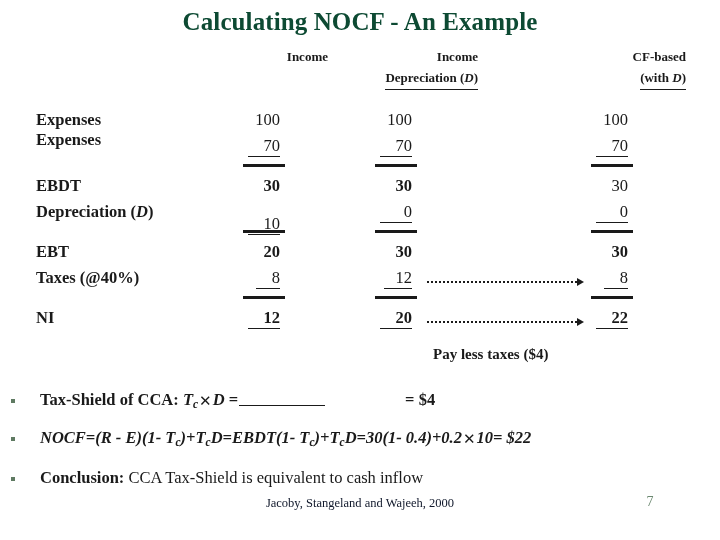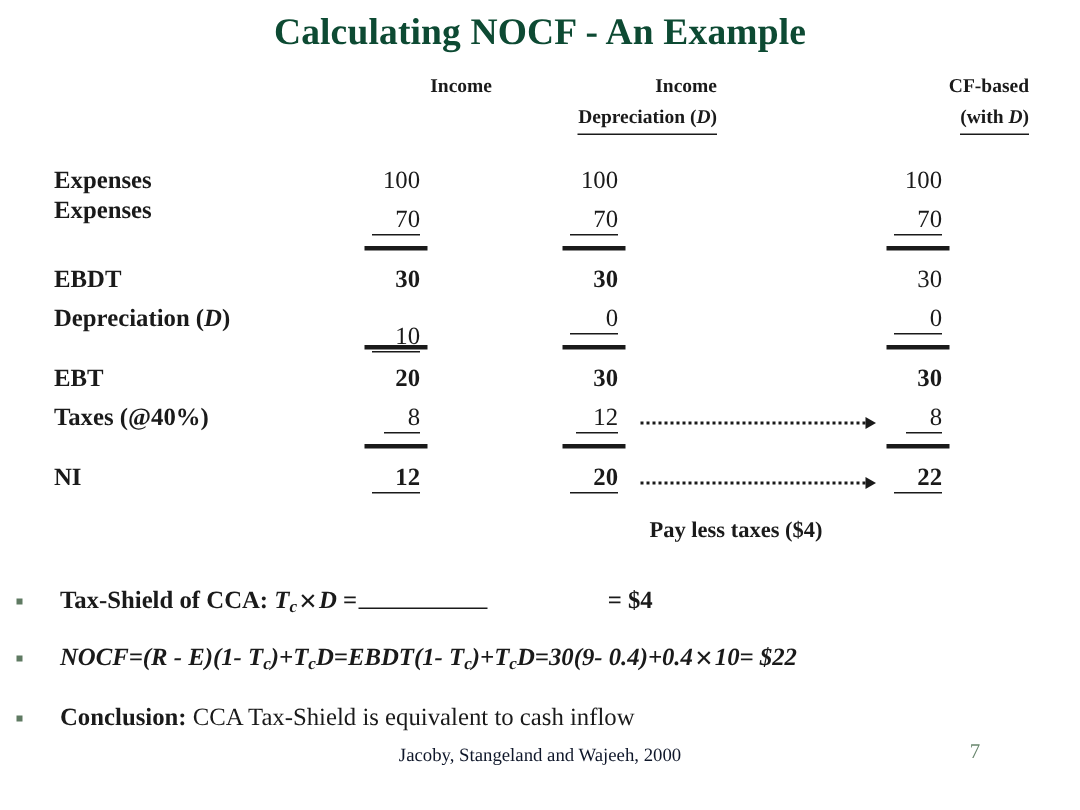--- a/index.html
+++ b/index.html
@@ -257,21 +257,21 @@
   <div class="bullet-row" style="top:390px;">
     <div class="bullet-mark"></div>
     <div class="bullet-text">
       <span>Tax-Shield of CCA: </span><span class="it">T<span class="sub">c</span></span><span class="times">✕</span><span class="it">D</span><span class="normalw"> =</span><span class="blankline"></span><span class="gapwide"></span><span class="normalw">= $4</span>
     </div>
   </div>
 
   <div class="bullet-row" style="top:428px;">
     <div class="bullet-mark"></div>
     <div class="bullet-text it">
-      <span>NOCF</span><span>=(R - E)(1- T</span><span class="sub">c</span><span>)+T</span><span class="sub">c</span><span>D=EBDT(1- T</span><span class="sub">c</span><span>)+T</span><span class="sub">c</span><span>D=30(9- 0.4)+0.4</span><span class="times">✕</span><span>10= $22</span>
+      <span>NOCF</span><span>=(R - E)(1- T</span><span class="sub">c</span><span>)+T</span><span class="sub">c</span><span>D=EBDT(1- T</span><span class="sub">c</span><span>)+T</span><span class="sub">c</span><span>D=30(1- 0.4)+0.2</span><span class="times">✕</span><span>10= $22</span>
     </div>
   </div>
 
   <div class="bullet-row" style="top:468px;">
     <div class="bullet-mark"></div>
     <div class="bullet-text">
       <span>Conclusion:</span><span style="font-weight:normal">  CCA Tax-Shield is equivalent to cash inflow</span>
     </div>
   </div>
 

